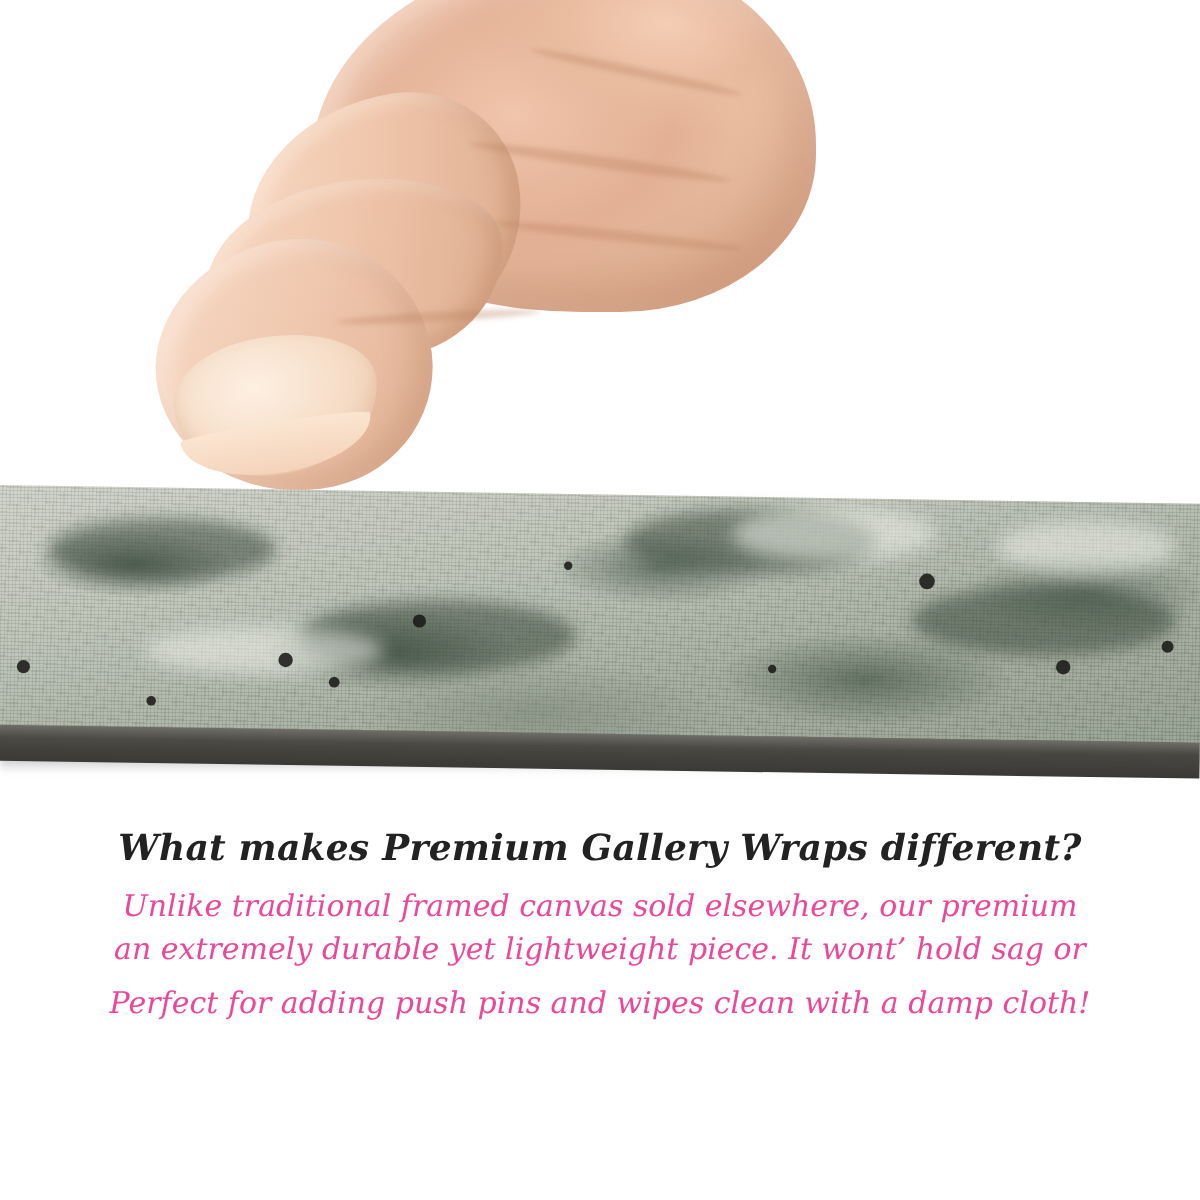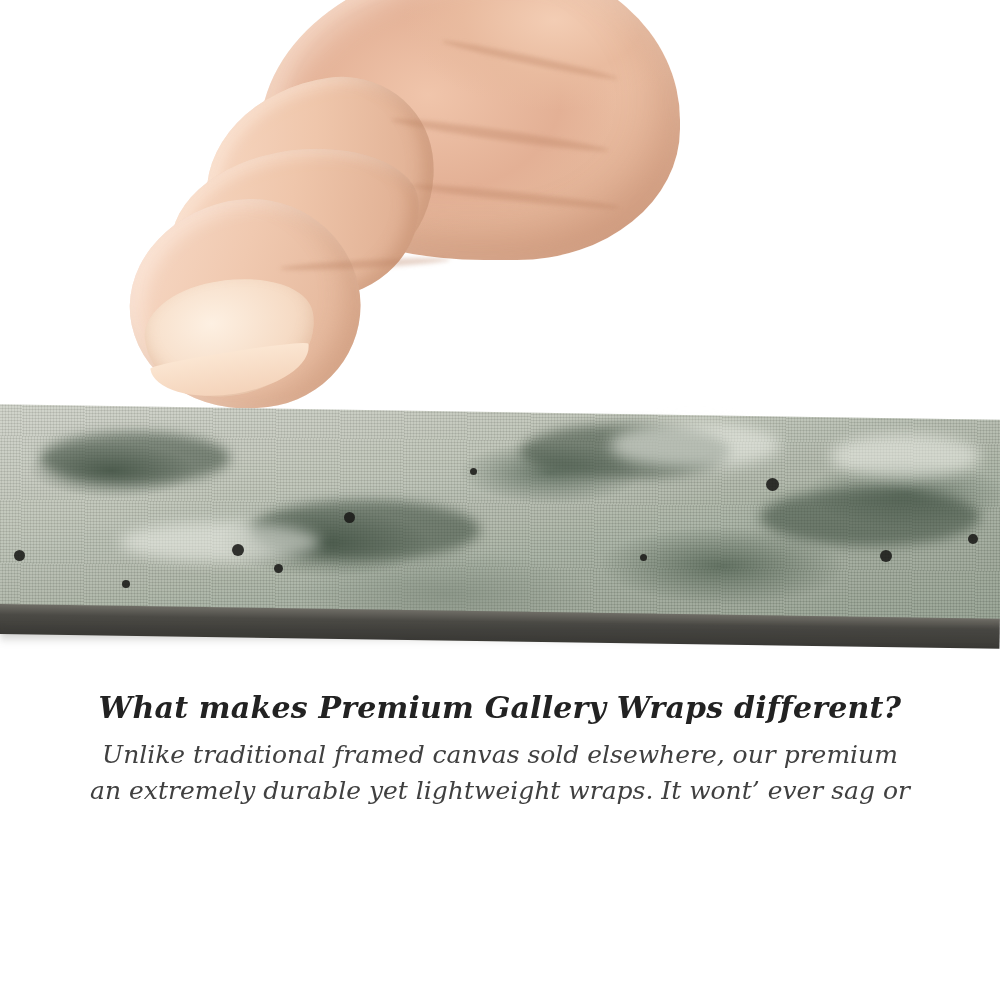--- a/index.html
+++ b/index.html
@@ -190,21 +190,21 @@
     font-size: 30px;
     font-weight: 700;
     letter-spacing: 0.2px;
     margin: 0 0 12px 0;
     color: #222222;
   }
   .caption .line {
     font-size: 25px;
     line-height: 1.42;
     margin: 0;
-    color: #404040;
+    color: #ec4899;
   }
   .caption .line.last {
     margin-top: 10px;
   }
 </style>
 </head>
 <body>
 
 <div class="page">
 
@@ -244,16 +244,17 @@
       <div class="speck" style="left:640px; top:150px; width:7px; height:7px;"></div>
     </div>
 
     <div class="canvas-edge"></div>
     <div class="shadow-under"></div>
   </div>
 
   <div class="caption">
     <p class="headline">What makes Premium Gallery Wraps different?</p>
     <p class="line">Unlike traditional framed canvas sold elsewhere, our premium</p>
-    <p class="line">an extremely durable yet lightweight wraps. It wont’ ever sag or</p>
+    <p class="line">an extremely durable yet lightweight piece. It wont’ hold sag or</p>
+    <p class="line last">Perfect for adding push pins and wipes clean with a damp cloth!</p>
   </div>
 
 </div>
 
 </body></html>

